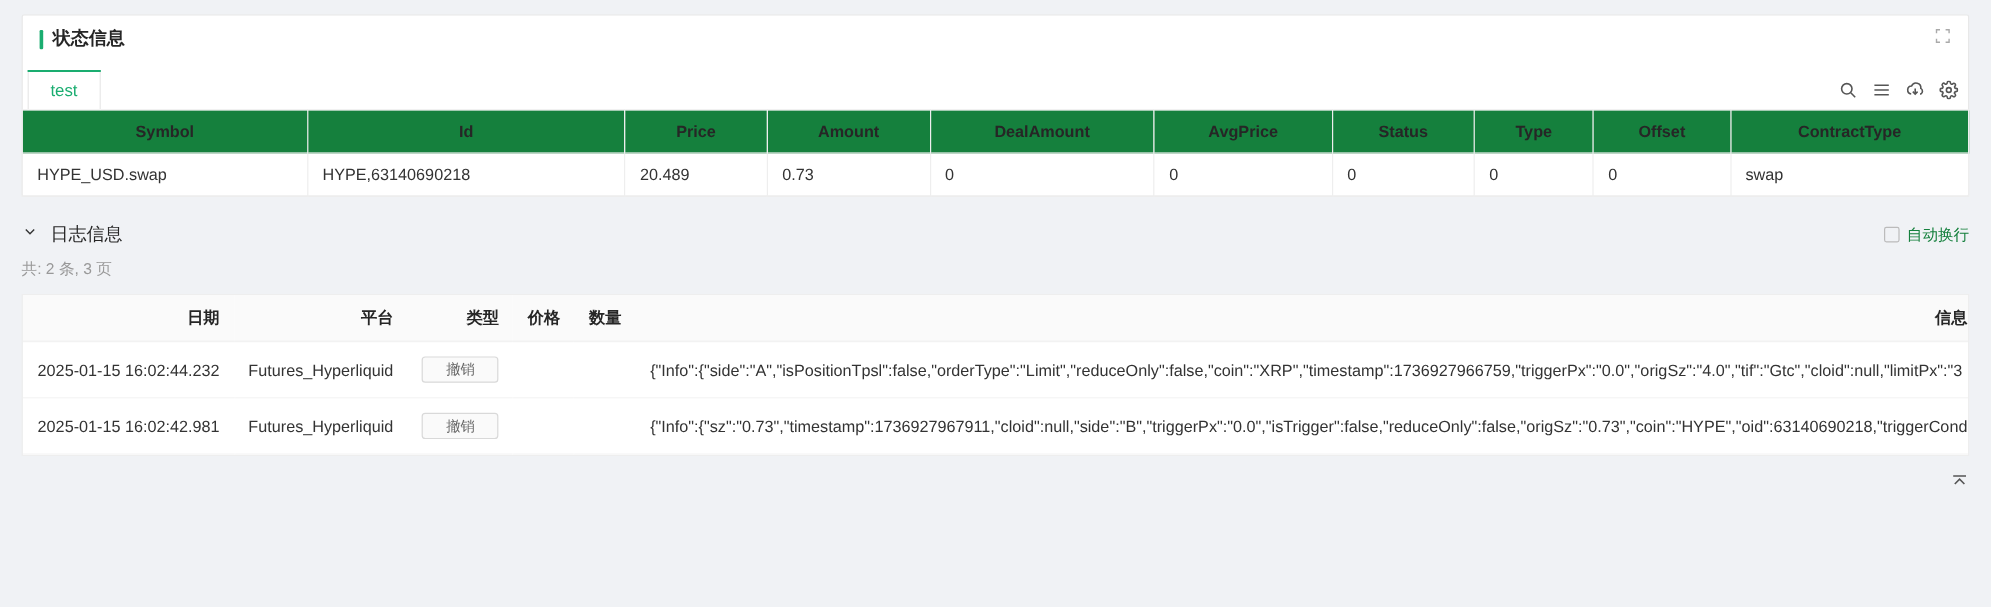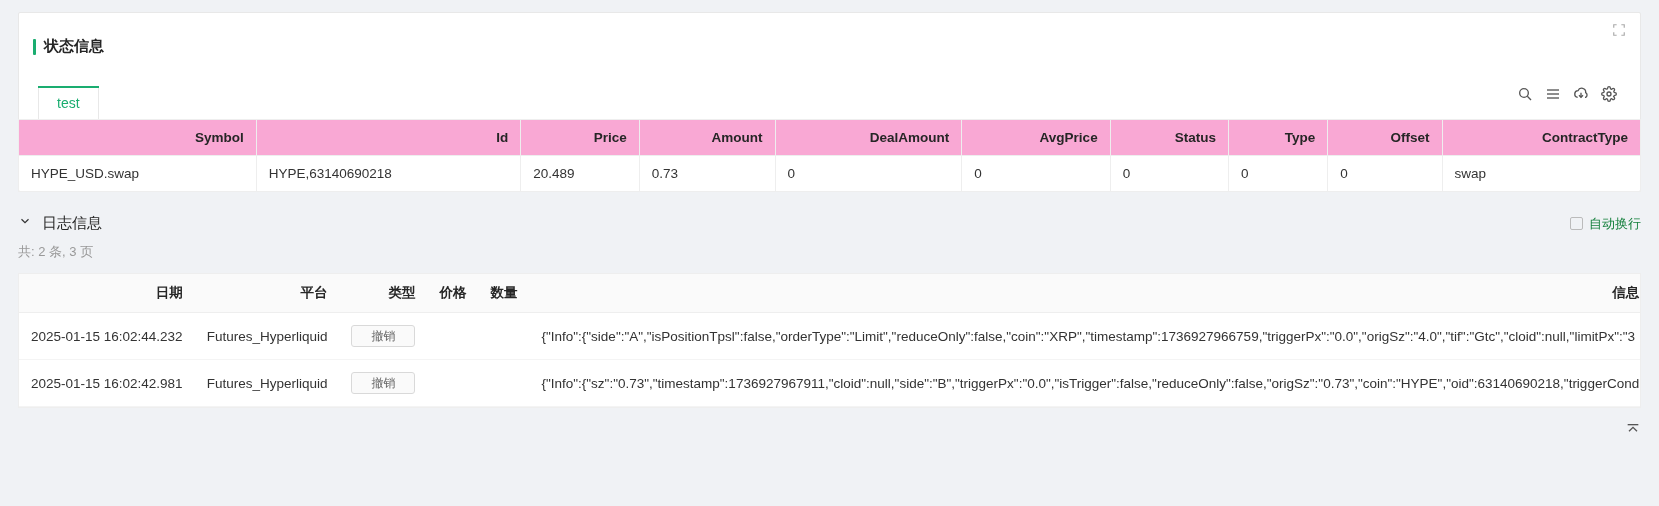--- a/index.html
+++ b/index.html
@@ -13,21 +13,21 @@
   }
   .panel {
     background: #fff;
     margin: 12px 18px;
     border: 1px solid #e8e8e8;
     border-radius: 2px;
   }
   .panel-header {
     display: flex;
     align-items: center;
-    padding: 24px 14px;
+    padding: 10px 14px;
     border-bottom: 0;
     position: relative;
   }
   .panel-title {
     display: flex;
     align-items: center;
     font-size: 15px;
     font-weight: 600;
     color: #262626;
   }
@@ -46,22 +46,22 @@
     display: flex;
     gap: 8px;
   }
   .fullscreen-icon {
     width: 14px; height: 14px;
     cursor: pointer;
     color: #aaa;
   }
   .tabs-row {
     display: flex;
-    align-items: flex-start;
-    padding: 0 19px;
+    align-items: center;
+    padding: 0 4px;
     margin-top: 6px;
   }
   .tab {
     border: 1px solid #e8e8e8;
     border-bottom: none;
     color: #1aad70;
     padding: 8px 18px;
     font-size: 14px;
     position: relative;
     background: #fff;
@@ -82,23 +82,23 @@
     align-items: center;
     padding-right: 4px;
   }
   .tabs-tools svg { cursor: pointer; }
 
   table {
     width: 100%;
     border-collapse: collapse;
   }
   thead th {
-    text-align: right;
+    text-align: center;
     font-weight: 600;
-    background: #f9a8d4;
+    background: #15803d;
     padding: 10px 12px;
     border: 1px solid #eee;
     color: #262626;
     font-size: 13.5px;
   }
   tbody td {
     padding: 10px 12px;
     border: 1px solid #eee;
     font-size: 13.5px;
     color: #333;

